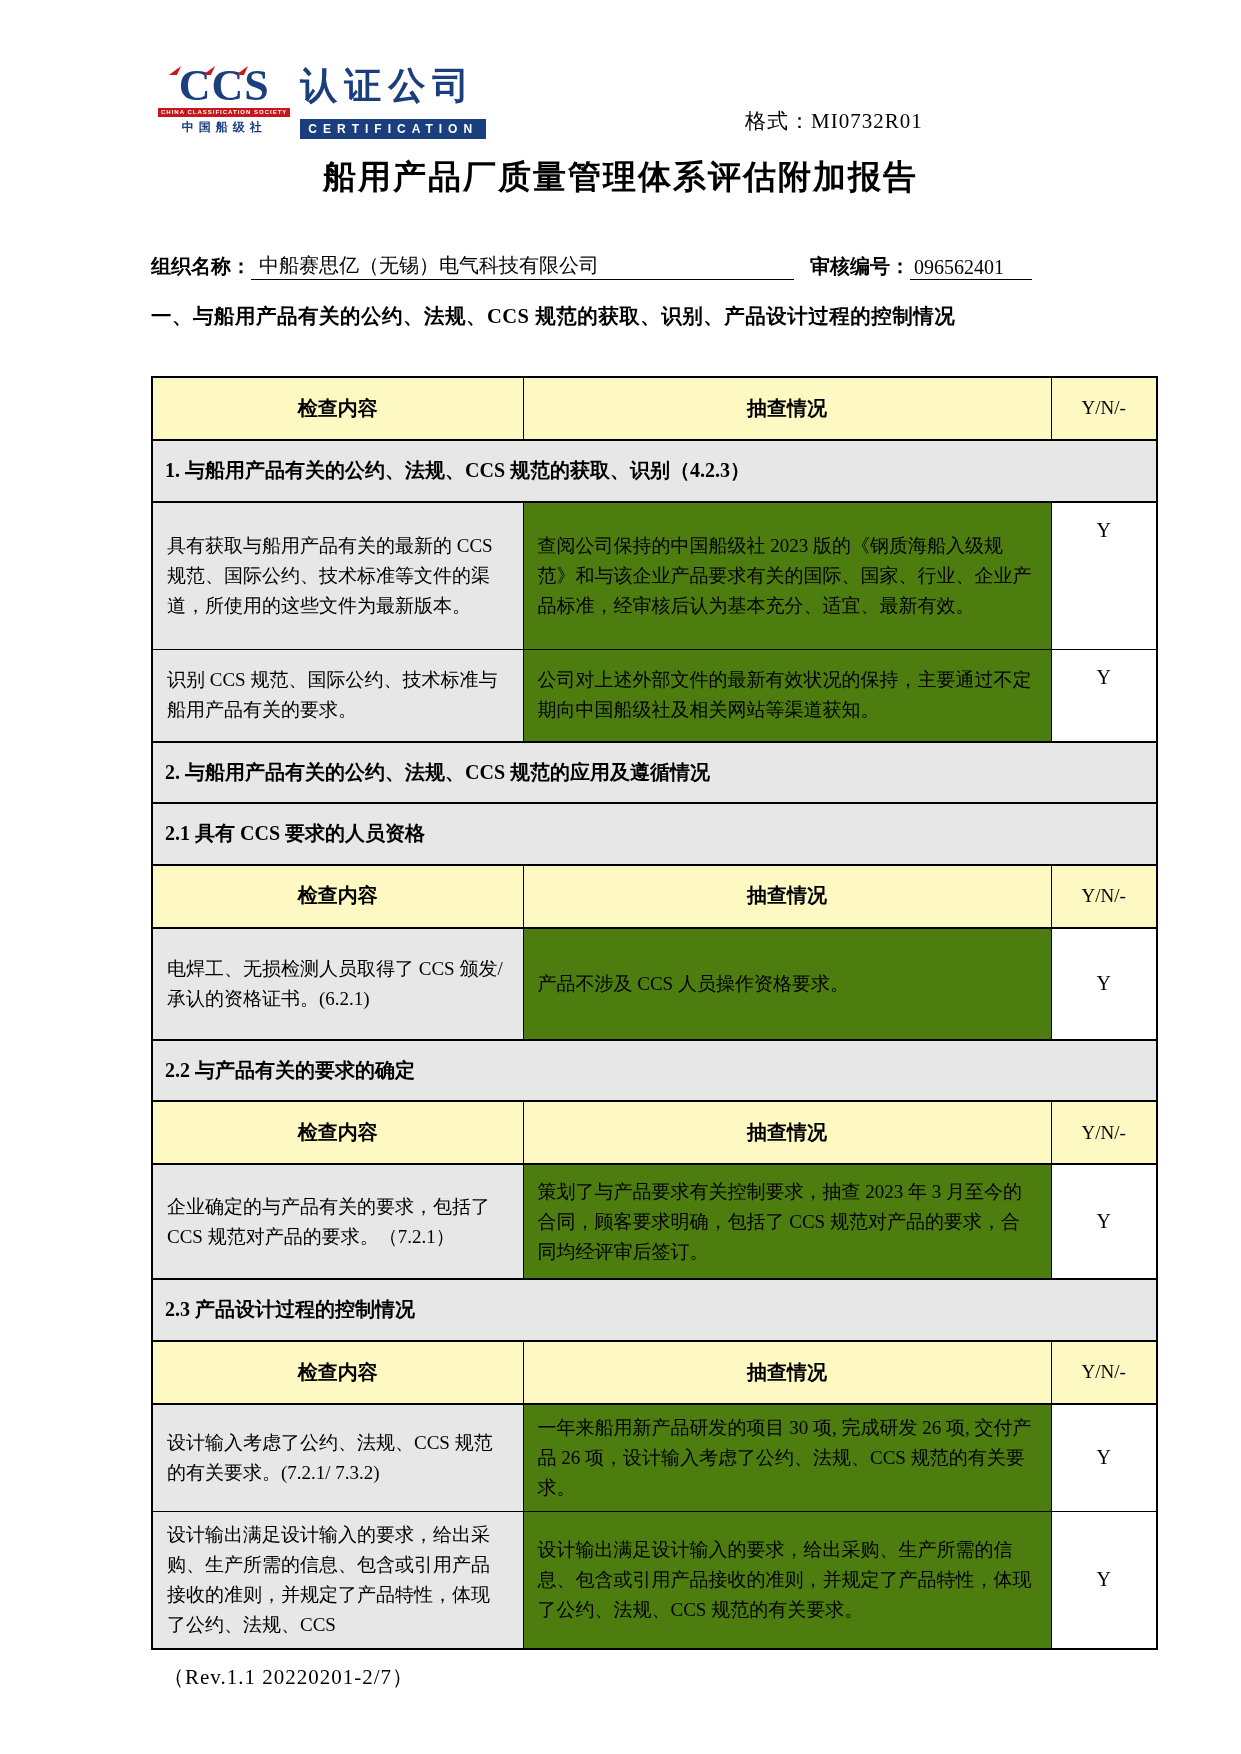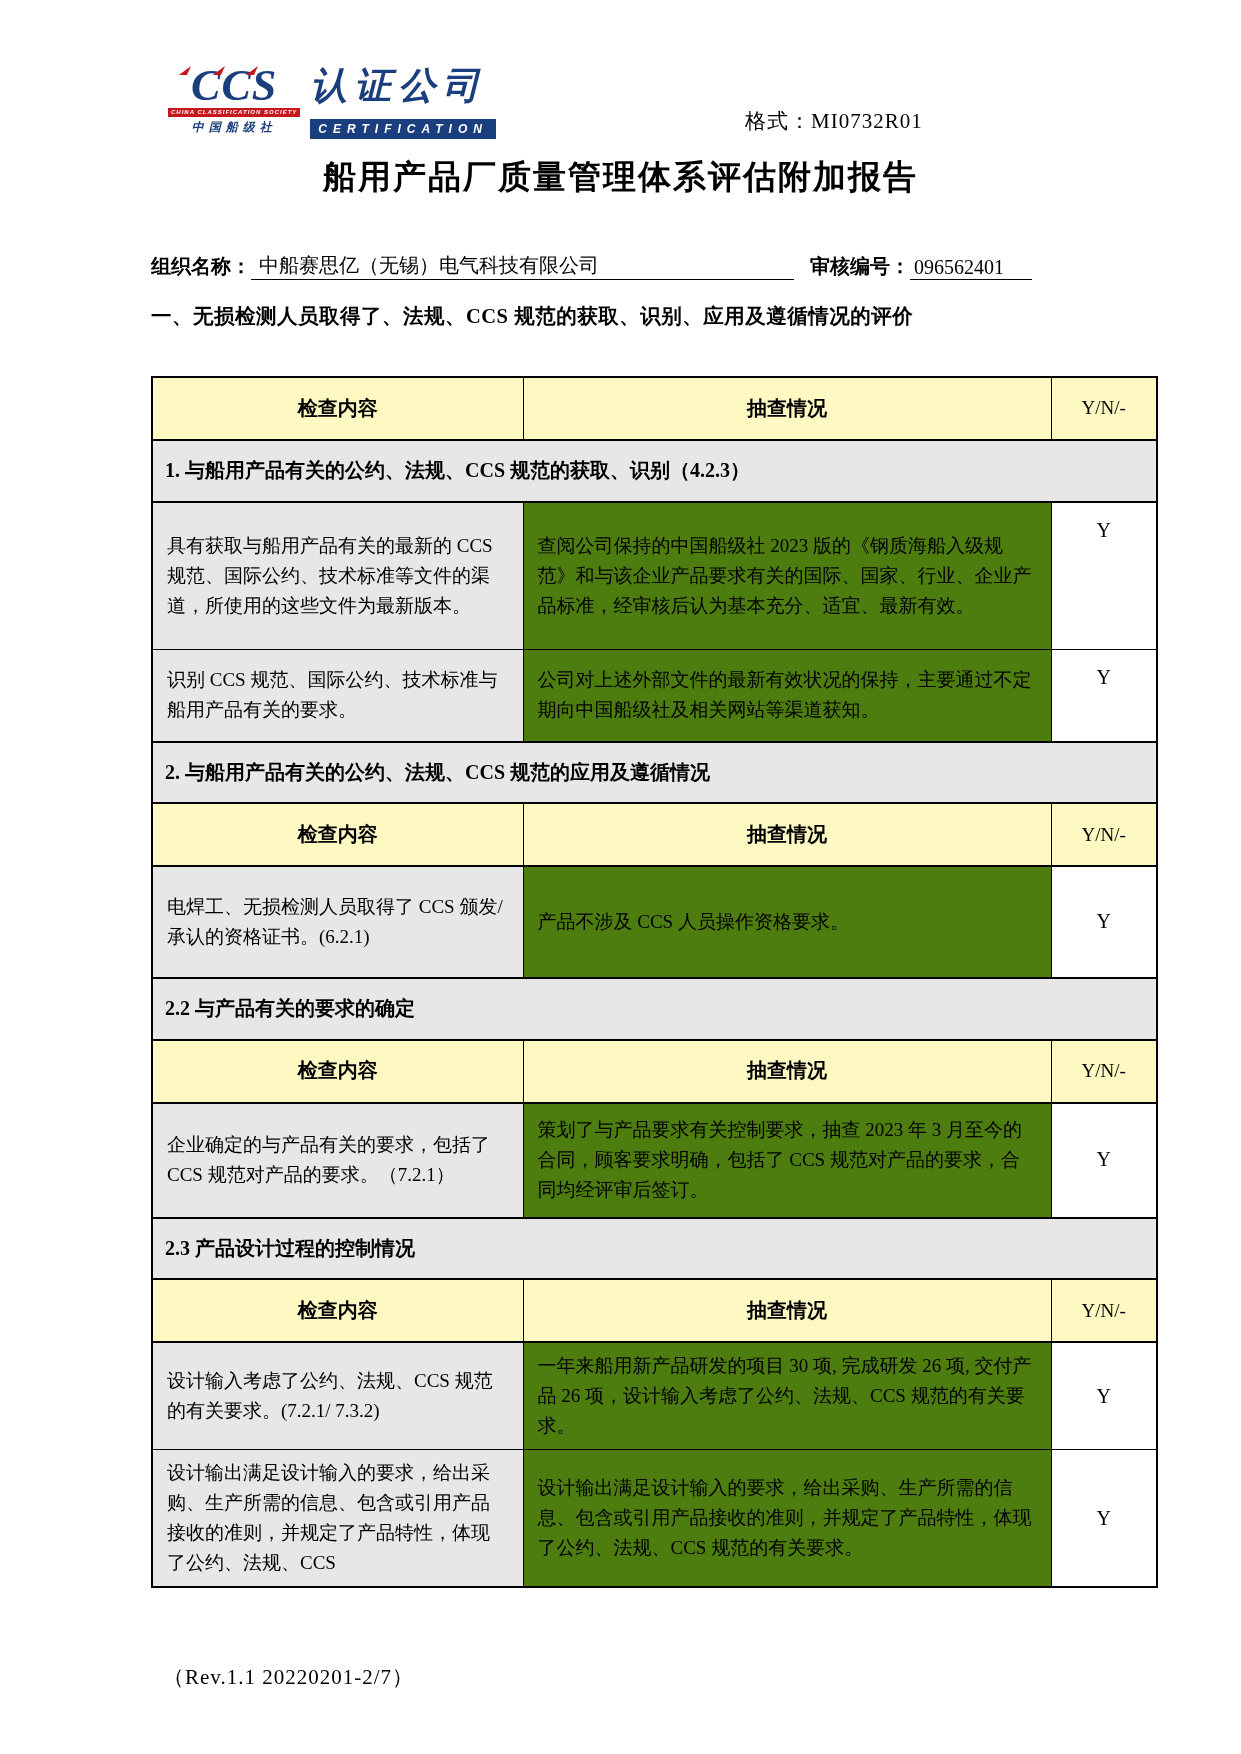--- a/index.html
+++ b/index.html
@@ -1,20 +1,20 @@
 <!DOCTYPE html>
 <html><head>
 <meta charset="utf-8">
 <style>
   html,body {margin:0; padding:0; background:#ffffff;}
   .page {position:relative; width:1241px; height:1754px; background:#ffffff;
          font-family:"Liberation Serif","DejaVu Serif",serif; color:#000;}
 
   
-  .logo {position:absolute; left:168px; top:50px; display:flex; align-items:flex-start; gap:10px;font-style:italic;}
+  .logo {position:absolute; left:158px; top:50px; display:flex; align-items:flex-start; gap:10px;}
   .logo-left {display:flex; flex-direction:column; align-items:center;}
   .logo-ccs {position:relative; font-family:"Liberation Serif",serif; font-weight:bold;
              font-size:44px; line-height:38px; color:#1b3f7e; letter-spacing:1px;}
   .tri {position:absolute; width:0; height:0; border-left:8px solid transparent;
         border-bottom:9px solid #c8161d; transform:skewX(-25deg); top:-1px;}
   .tri.t1 {left:13px;} .tri.t2 {left:47px;} .tri.t3 {left:80px;}
   .logo-band {margin-top:3px; background:#c8161d; color:#fff; font-family:"Liberation Sans",sans-serif;
               font-size:6px; font-weight:bold; letter-spacing:1px; padding:1px 3px; line-height:7px; white-space:nowrap;}
   .logo-cnsmall {margin-top:2px; color:#1b3f7e; font-family:"Liberation Sans",sans-serif;
                  font-size:12px; font-weight:bold; letter-spacing:5px; white-space:nowrap;}
@@ -82,21 +82,21 @@
     </div>
   </div>
   <div class="format-code">格式：MI0732R01</div>
 
   <h1 class="title">船用产品厂质量管理体系评估附加报告</h1>
 
   <div class="org-line">
     <span class="b">组织名称：</span><span class="u name">中船赛思亿（无锡）电气科技有限公司</span><span class="b audit-label">审核编号：</span><span class="u num">096562401</span>
   </div>
 
-  <div class="sec-heading">一、无损检测人员取得了、法规、CCS 规范的获取、识别、应用及遵循情况的评价</div>
+  <div class="sec-heading">一、与船用产品有关的公约、法规、CCS 规范的获取、识别、产品设计过程的控制情况</div>
 
   <table class="tbl">
     <colgroup>
       <col style="width:371px">
         <col style="width:528px">
         <col style="width:106px">
     </colgroup>
 
     <tbody>
         <tr class="hrow rh-h">
@@ -118,20 +118,23 @@
     <tr class="drow rh-r2">
       <td class="check">识别 CCS 规范、国际公约、技术标准与船用产品有关的要求。</td>
       <td class="sample">公司对上述外部文件的最新有效状况的保持，主要通过不定期向中国船级社及相关网站等渠道获知。</td>
       <td class="yn top">Y</td>
     </tr>
 
     <tr class="srow rh-s">
       <td colspan="3">2. 与船用产品有关的公约、法规、CCS 规范的应用及遵循情况</td>
     </tr>
 
+    <tr class="srow rh-s">
+      <td colspan="3">2.1 具有 CCS 要求的人员资格</td>
+    </tr>
 
     <tr class="hrow rh-h">
       <th>检查内容</th>
       <th>抽查情况</th>
       <th class="yn-h">Y/N/-</th>
     </tr>
 
     <tr class="drow rh-r3">
       <td class="check">电焊工、无损检测人员取得了 CCS 颁发/承认的资格证书。(6.2.1)</td>
       <td class="sample">产品不涉及 CCS 人员操作资格要求。</td>

